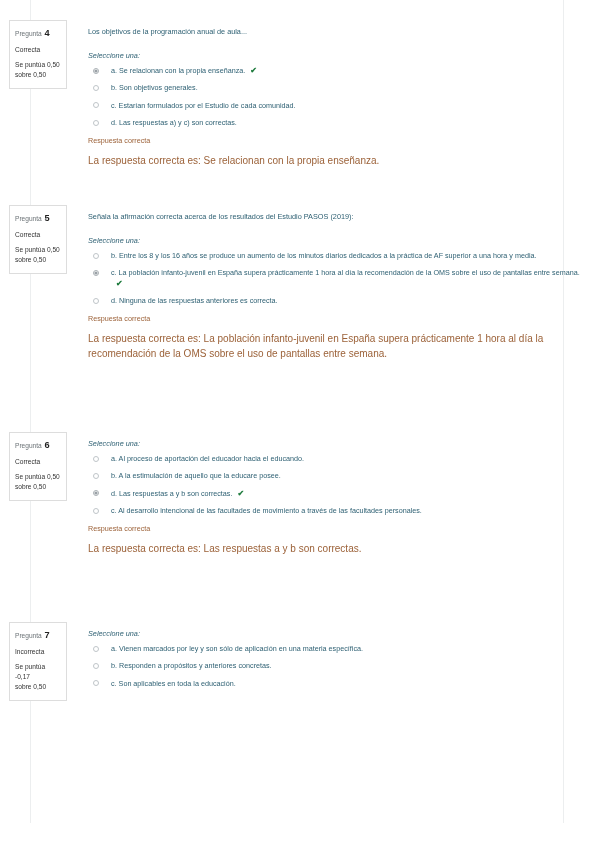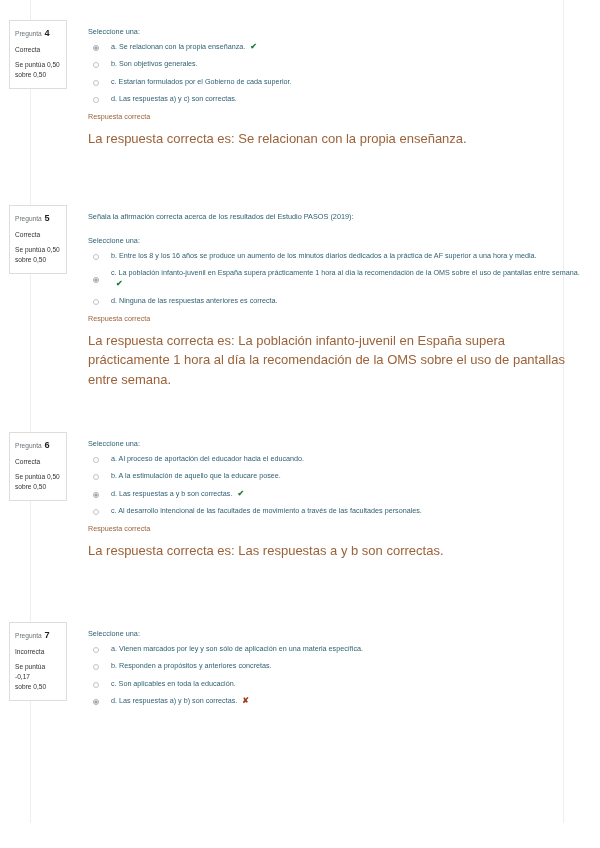--- a/index.html
+++ b/index.html
@@ -85,29 +85,30 @@
   .q-text {
     color: #2e6073;
     font-size: 7.3px;
     line-height: 1.5;
     margin: 0 0 13px 0;
   }
   .prompt {
     color: #2e6073;
     font-size: 7.3px;
     margin: 0 0 6px 0;
+    font-style: italic;
   }
   .answers {
     margin: 0;
     padding: 0;
     list-style: none;
   }
   .answer {
     display: flex;
-    align-items: center;
+    align-items: flex-start;
     margin: 0 0 7px 0;
     line-height: 1.45;
   }
   .radio {
     width: 6px;
     height: 6px;
     min-width: 6px;
     border-radius: 50%;
     border: 1px solid #bfc5c9;
     background: #ffffff;
@@ -150,54 +151,55 @@
     margin-top: 3px;
     margin-bottom: 0;
   }
   .fb-title {
     color: #9c6239;
     font-size: 7.2px;
     margin: 0 0 8px 0;
   }
   .fb-right {
     color: #9c6239;
-    font-size: 13px;
+    font-size: 10px;
     line-height: 1.5;
     margin: 0;
   }
 </style>
 </head>
 <body>
 
 <div id="page-frame"></div>
 
 <div id="quiz-review">
     <div class="question" style="position: absolute; left: 0px; right: 0px; top: 20px;">
       <div class="q-info">
         <div class="q-no"><span>Pregunta</span> <span class="num">4</span></div>
         <div class="q-state">Correcta</div>
         <div class="q-grade">
           <div>Se puntúa 0,50</div>
           <div>sobre 0,50</div>
         </div>
       </div>
       <div class="q-body">
+        <p class="q-text">Los objetivos de la programación anual de aula...</p>
         <p class="prompt">Seleccione una:</p>
         <div class="answers">
           <div class="answer">
             <span class="radio checked"></span>
             <span class="ans-text"><span>a. Se relacionan con la propia enseñanza.</span><span class="mark correct">✔</span></span>
           </div>
           <div class="answer">
             <span class="radio"></span>
             <span class="ans-text"><span>b. Son objetivos generales.</span></span>
           </div>
           <div class="answer">
             <span class="radio"></span>
-            <span class="ans-text"><span>c. Estarían formulados por el Gobierno de cada superior.</span></span>
+            <span class="ans-text"><span>c. Estarían formulados por el Estudio de cada comunidad.</span></span>
           </div>
           <div class="answer">
             <span class="radio"></span>
             <span class="ans-text"><span>d. Las respuestas a) y c) son correctas.</span></span>
           </div>
         </div>
         <div class="feedback">
           <p class="fb-title">Respuesta correcta</p>
           <p class="fb-right">La respuesta correcta es: Se relacionan con la propia enseñanza.</p>
         </div>
@@ -287,20 +289,16 @@
             <span class="ans-text"><span>a. Vienen marcados por ley y son sólo de aplicación en una materia específica.</span></span>
           </div>
           <div class="answer">
             <span class="radio"></span>
             <span class="ans-text"><span>b. Responden a propósitos y anteriores concretas.</span></span>
           </div>
           <div class="answer">
             <span class="radio"></span>
             <span class="ans-text"><span>c. Son aplicables en toda la educación.</span></span>
           </div>
-          <div class="answer">
-            <span class="radio checked"></span>
-            <span class="ans-text"><span>d. Las respuestas a) y b) son correctas.</span><span class="mark incorrect">✘</span></span>
-          </div>
         </div>
       </div>
     </div>
   </div>
 
 </body></html>

